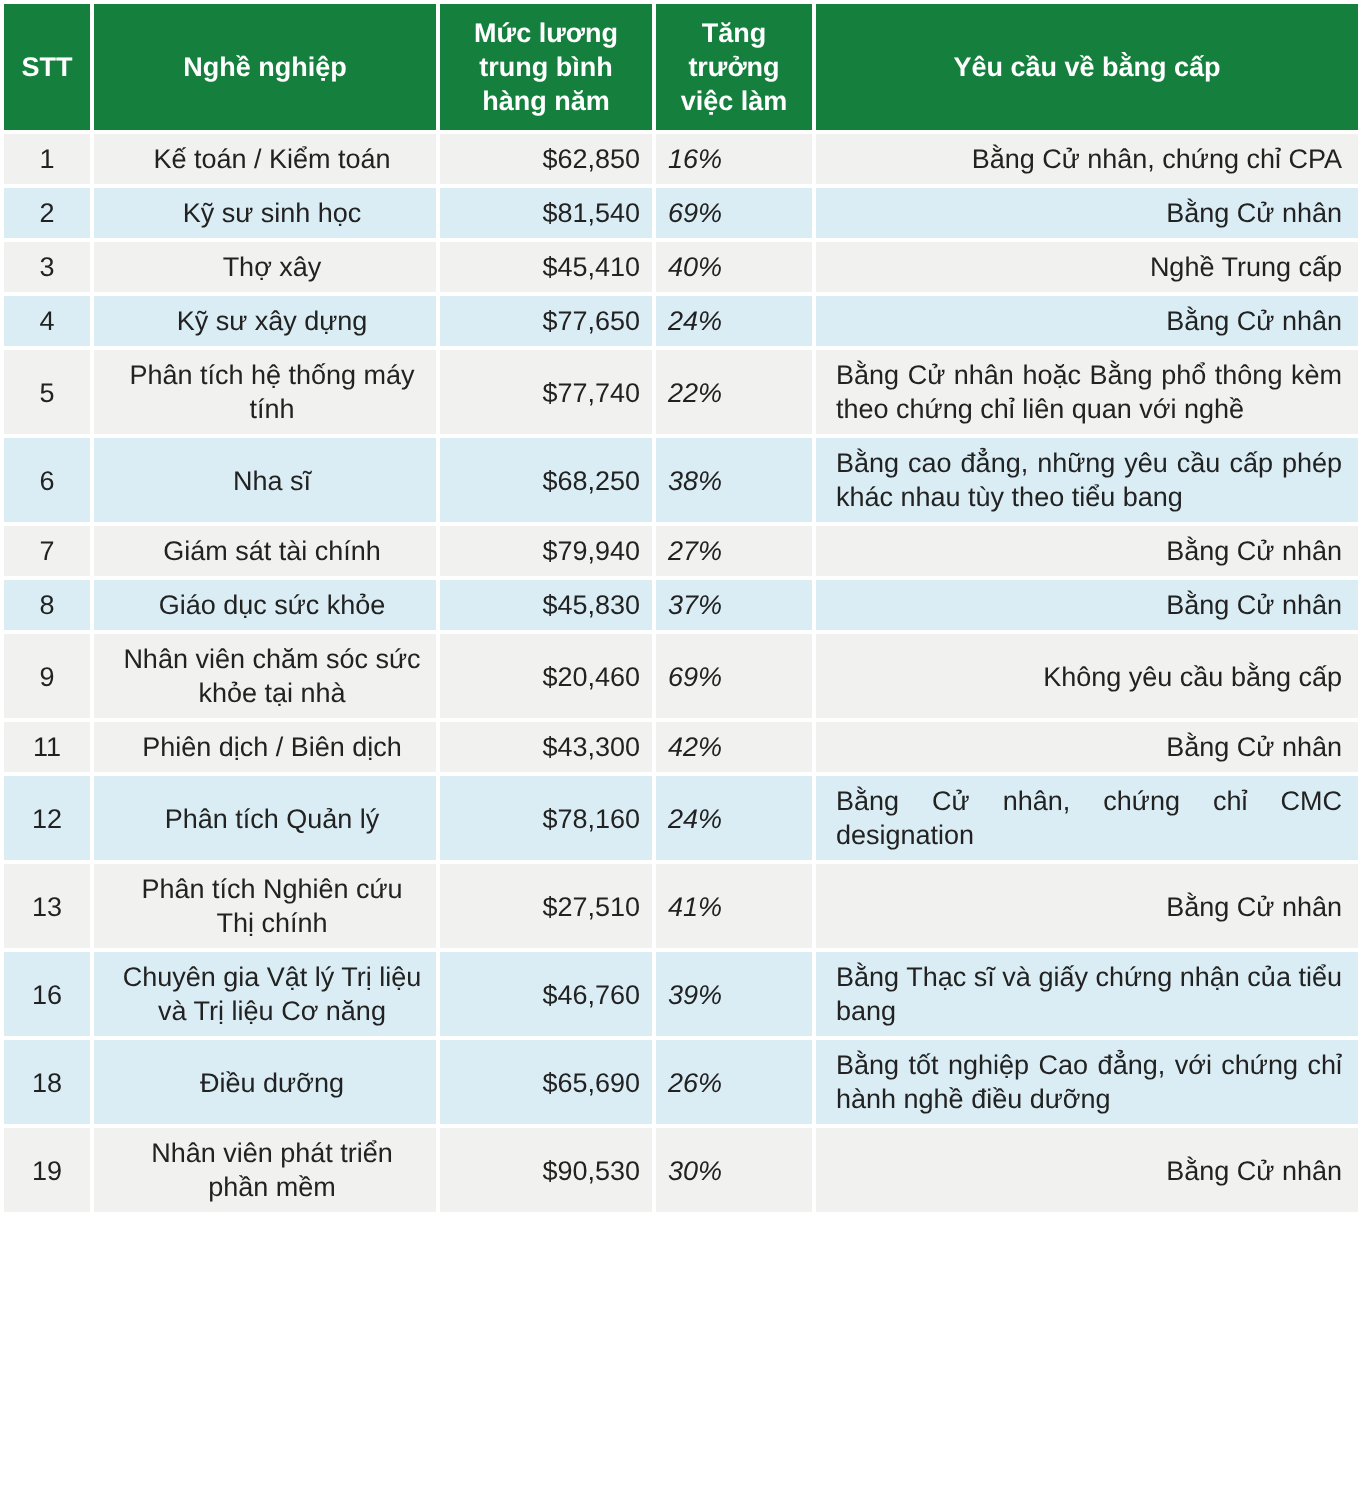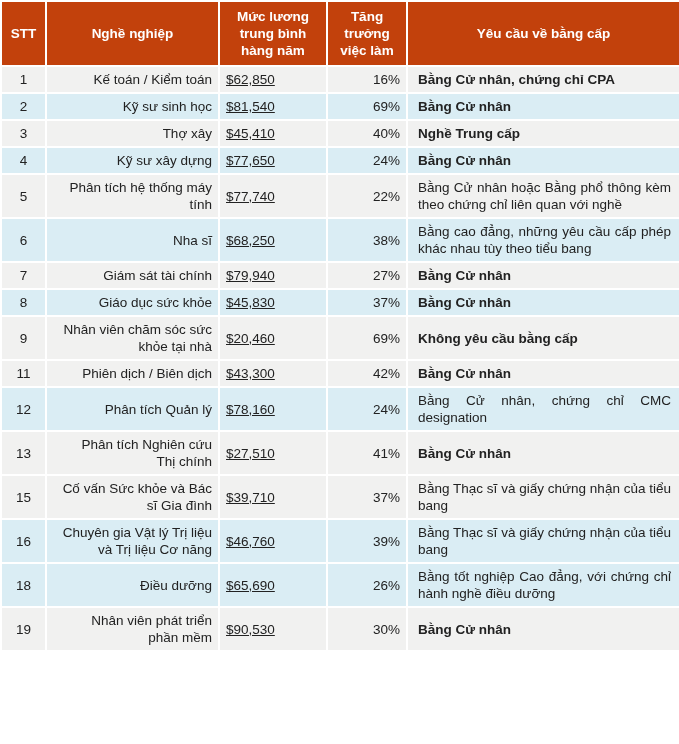--- a/index.html
+++ b/index.html
@@ -20,21 +20,21 @@
   table.jobs-table {
     border-collapse: separate;
     border-spacing: 2px 2px;
     width: 679px;
     table-layout: fixed;
     margin: 0;
   }
 
   
   thead th {
-    background: #c2410c;
+    background: #15803d;
     color: #ffffff;
     font-weight: bold;
     font-size: 13.5px;
     line-height: 17px;
     text-align: center;
     vertical-align: middle;
     padding: 6px 4px;
     height: 62px;
     box-sizing: border-box;
   }
@@ -48,41 +48,41 @@
     box-sizing: border-box;
   }
   tbody tr.row-odd  td { background: #f1f1f0; }
   tbody tr.row-even td { background: #daedf4; }
 
   td.col-stt {
     text-align: center;
     width: 43px;
   }
   td.col-job {
-    text-align: right;
+    text-align: center;
     padding-left: 13px;
     width: 171px;
   }
   td.col-salary {
+    text-align: right;
+    width: 106px;
+  }
+  td.col-growth {
     text-align: left;
-    width: 106px;
-    text-decoration: underline;
-  }
-  td.col-growth {
-    text-align: right;
     width: 78px;
+    font-style: italic;
   }
   td.col-degree {
     text-align: justify;
     text-justify: inter-word;
     padding-left: 10px;
     padding-right: 8px;
     width: 271px;
   }
-  td.col-degree.no-justify { text-align: left; font-weight: bold; }
+  td.col-degree.no-justify { text-align: right; }
 
   
   col.c-stt    { width: 43px; }
   col.c-job    { width: 171px; }
   col.c-salary { width: 106px; }
   col.c-growth { width: 78px; }
   col.c-degree { width: 271px; }
 </style>
 </head>
 <body>
@@ -182,27 +182,20 @@
         <td class="col-growth">24%</td>
         <td class="col-degree">Bằng Cử nhân, chứng chỉ CMC designation</td>
       </tr>
       <tr class="row-odd">
         <td class="col-stt">13</td>
         <td class="col-job">Phân tích Nghiên cứu Thị chính</td>
         <td class="col-salary">$27,510</td>
         <td class="col-growth">41%</td>
         <td class="col-degree no-justify">Bằng Cử nhân</td>
       </tr>
-      <tr class="row-odd">
-        <td class="col-stt">15</td>
-        <td class="col-job">Cố vấn Sức khỏe và Bác sĩ Gia đình</td>
-        <td class="col-salary">$39,710</td>
-        <td class="col-growth">37%</td>
-        <td class="col-degree">Bằng Thạc sĩ và giấy chứng nhận của tiểu bang</td>
-      </tr>
       <tr class="row-even">
         <td class="col-stt">16</td>
         <td class="col-job">Chuyên gia Vật lý Trị liệu và Trị liệu Cơ năng</td>
         <td class="col-salary">$46,760</td>
         <td class="col-growth">39%</td>
         <td class="col-degree">Bằng Thạc sĩ và giấy chứng nhận của tiểu bang</td>
       </tr>
       <tr class="row-even">
         <td class="col-stt">18</td>
         <td class="col-job">Điều dưỡng</td>

